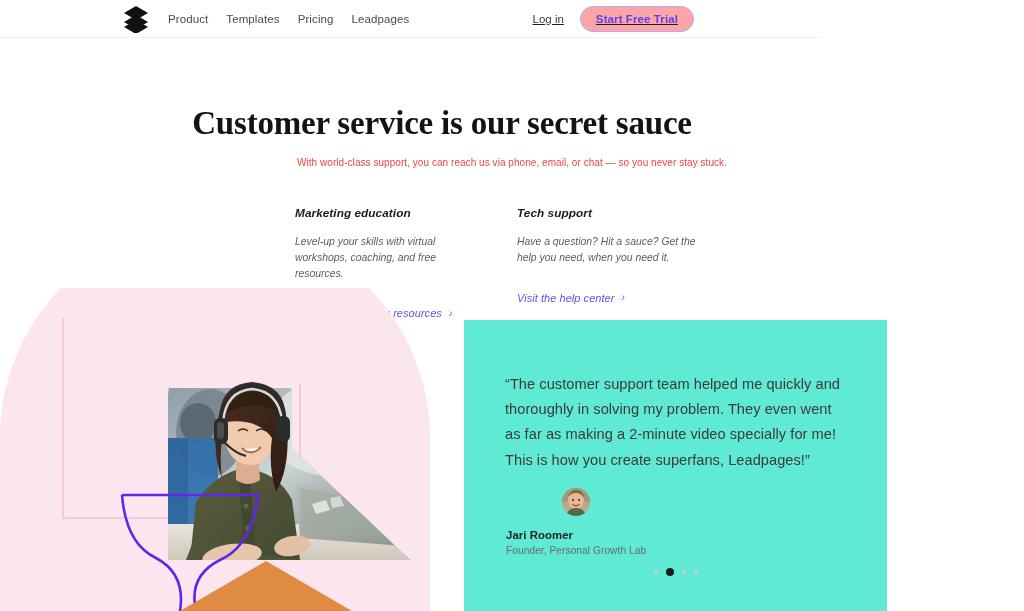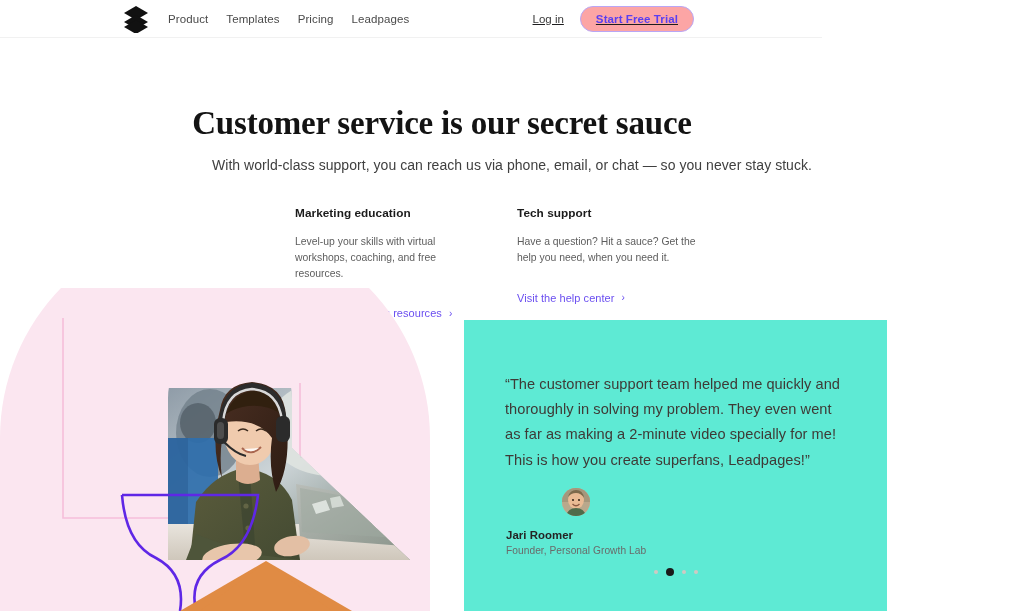--- a/index.html
+++ b/index.html
@@ -55,29 +55,29 @@
   .headline{
     position:absolute; top:105px; left:0; width:884px;
     text-align:center;
     font-family:"Liberation Serif", serif;
     font-size:33px; font-weight:bold; color:#131313;
     letter-spacing:-.2px;
   }
   .subhead{
     position:absolute; top:157px; left:0; width:1024px;
     text-align:center;
-    font-size:14px; color:#404040; letter-spacing:.05px;
+    font-size:10px; color:#ef4444; letter-spacing:.05px;
   }
 
   
   .features{
     position:absolute; top:206px; left:295px;
     display:flex; gap:0;
   }
-  .feat{ width:222px; }
+  .feat{ width:222px;font-style:italic; }
   .feat h3{
     font-size:11.8px; font-weight:bold; color:#1b1b1b;
     margin-bottom:14px; letter-spacing:.05px;
   }
   .feat p{
     font-size:10.4px; color:#5d5d5d; line-height:1.52;
     width:183px; margin-bottom:22px;
   }
   .feat a{
     font-size:11px; color:#6a4ef0; text-decoration:none;

